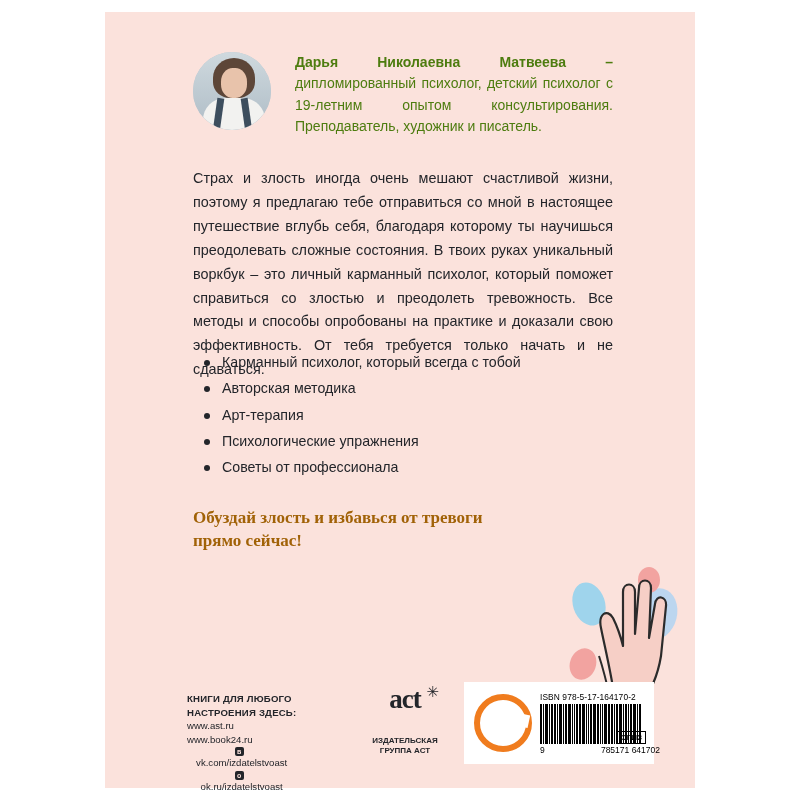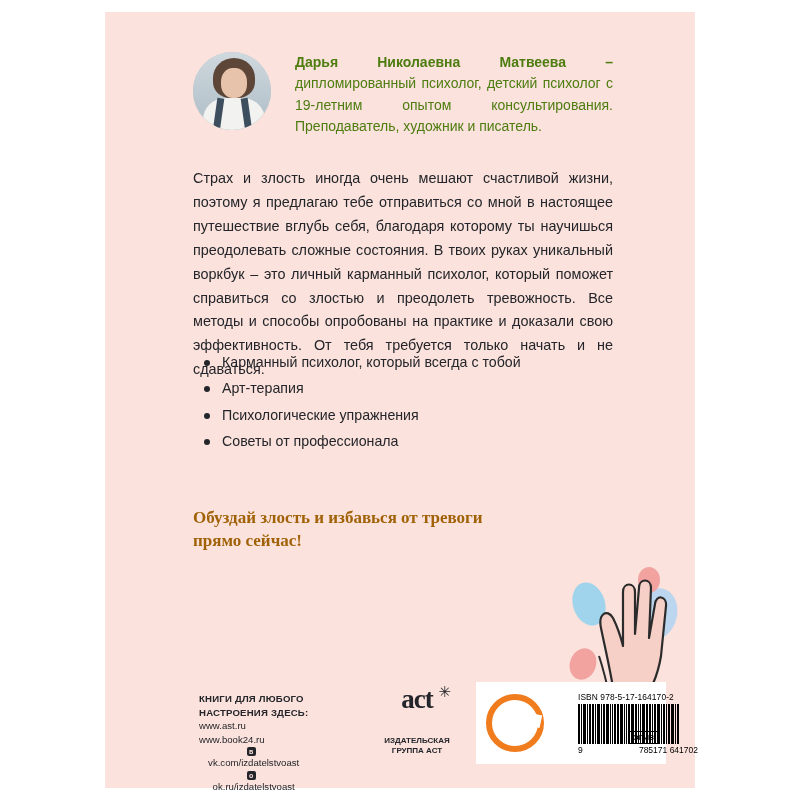--- a/index.html
+++ b/index.html
@@ -95,21 +95,21 @@
   
   .illu{
     position:absolute;
     left:448px; top:540px;
     width:140px;height:150px;
   }
 
   
   .footer{
     position:absolute;
-    left:16px; bottom:0; width:668px; height:110px;
+    left:4px; bottom:0; width:668px; height:110px;
   }
   .contacts{
     position:absolute; left:78px; top:14px;
     font-size:9.6px; color:#23252a; line-height:1.42;
   }
   .contacts .hdr{font-weight:bold;letter-spacing:.2px;}
   .contacts .row{display:flex;align-items:center;margin-top:1px;flex-direction:column;}
   .sq{
     width:9px;height:9px;border-radius:2px;
     background:#23252a;color:#fbe2dc;
@@ -126,21 +126,21 @@
   }
   .logo-ast .star{
     position:absolute;right:10px;top:-3px;font-size:15px;color:#23252a;
   }
   .logo-ast .sub{
     margin-top:23px;font-size:8px;font-weight:bold;line-height:1.3;color:#23252a;
   }
   .isbn-box{
     position:absolute;left:355px;top:4px;width:190px;height:82px;
     background:#ffffff;
-    display:flex;align-items:center;gap:26px;
+    display:flex;align-items:center;
   }
   .circle-logo{
     width:46px;height:46px;border-radius:50%;
     border:6px solid #f07c1e;
     margin-left:10px;flex:0 0 46px;
     position:relative;
   }
   .circle-logo:after{
     content:"";position:absolute;right:-3px;top:14px;
     width:12px;height:13px;background:#fff;transform:rotate(12deg);
@@ -171,20 +171,21 @@
     </div>
     <div class="author-text">
       <b>Дарья Николаевна Матвеева –</b><span> дипломированный психолог, детский психолог с 19-летним опытом консультирования. Преподаватель, художник и писатель.</span>
     </div>
   </div>
 
   <div class="intro">Страх и злость иногда очень мешают счастливой жизни, поэтому я предлагаю тебе отправиться со мной в настоящее путешествие вглубь себя, благодаря которому ты научишься преодолевать сложные состояния. В твоих руках уникальный воркбук – это личный карманный психолог, который поможет справиться со злостью и преодолеть тревожность. Все методы и способы опробованы на практике и доказали свою эффективность. От тебя требуется только начать и не сдаваться.</div>
 
   <ul class="bullets">
     <li>Карманный психолог, который всегда с тобой</li>
+    <li>Авторская методика</li>
     <li>Арт-терапия</li>
     <li>Психологические упражнения</li>
     <li>Советы от профессионала</li>
   </ul>
 
   <div class="slogan">
     <div>Обуздай злость и избавься от тревоги</div>
     <div>прямо сейчас!</div>
   </div>
 

